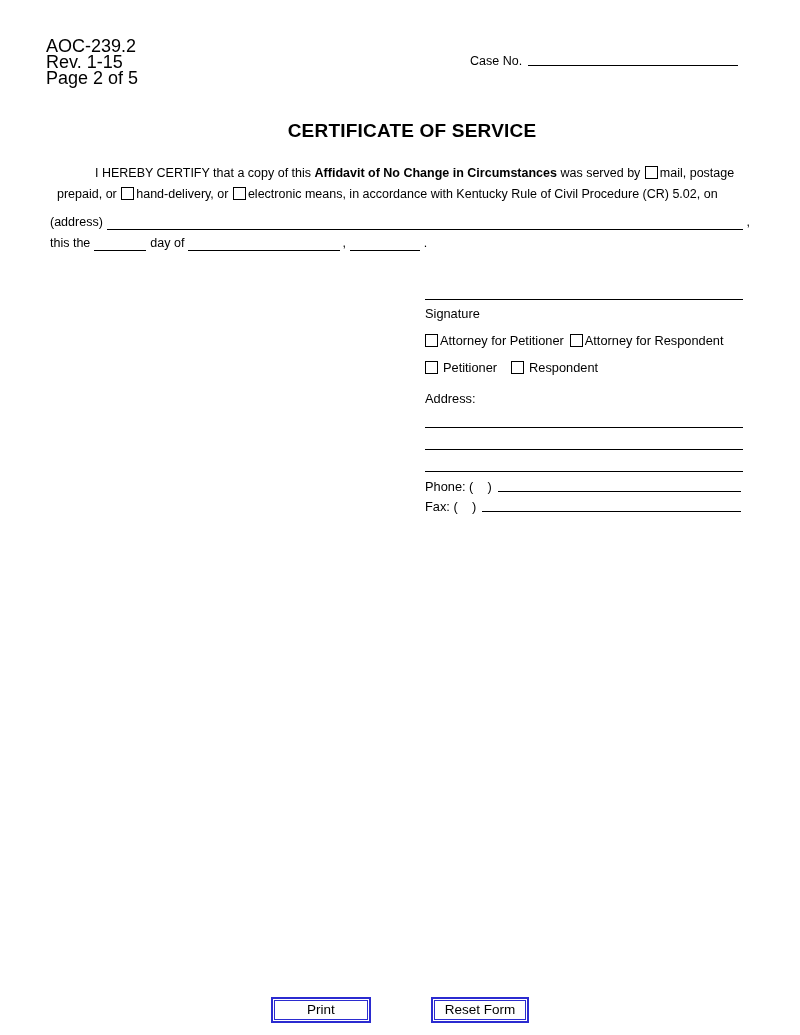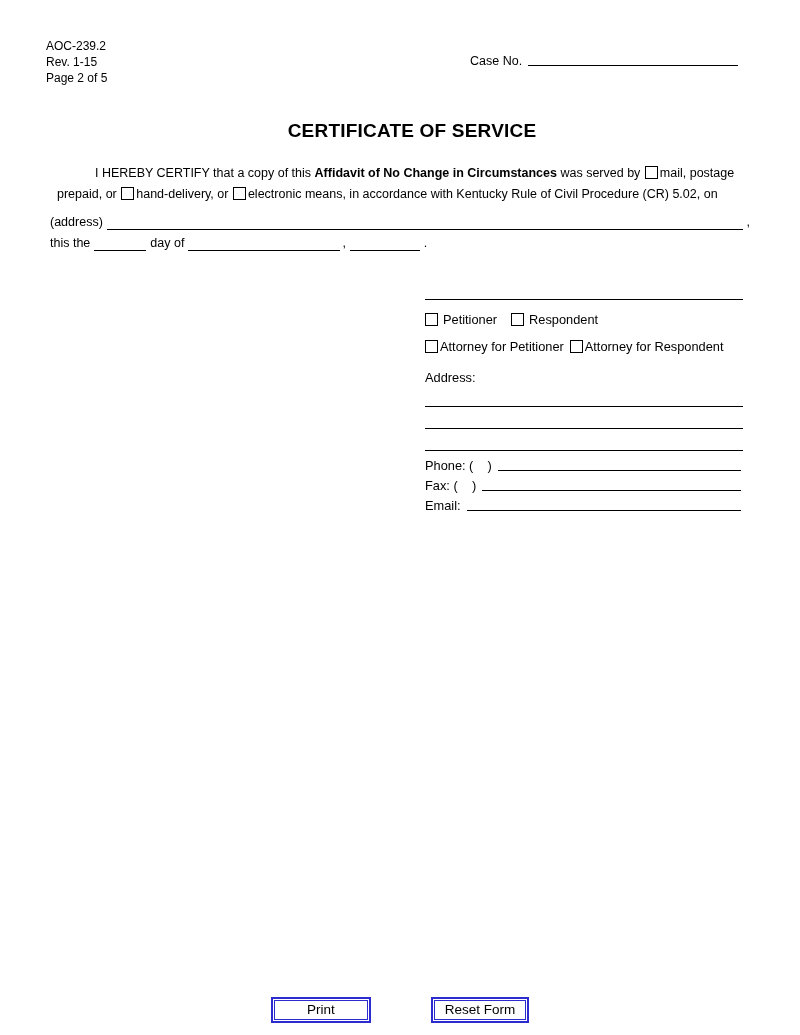--- a/index.html
+++ b/index.html
@@ -6,21 +6,21 @@
   * { box-sizing:border-box; }
 
   .page {
     position:relative; width:800px; height:1035px; margin:0 auto;
     background:#fff; color:#000;
     font-family:"Liberation Sans", sans-serif;
     overflow:hidden;
   }
 
   
-  .hdr { position:absolute; left:46px; top:38px; font-size:12px; line-height:16px; }
+  .hdr { position:absolute; left:46px; top:38px; font-size:18px; line-height:16px; }
 
   
   .case-row { position:absolute; left:470px; top:52px; width:268px; height:16px;
               display:flex; align-items:flex-end; font-size:12.5px; }
   .case-row .fill-line { flex:1; margin:0 0 2px 6px; }
 
   
   .title { position:absolute; left:0; right:0; top:120px; text-align:center;
            font-size:19px; font-weight:bold; letter-spacing:.2px;padding-left:24px; }
 
@@ -108,52 +108,49 @@
       <span>day of</span>
       <span class="fill-line w-month"></span>
       <span>,</span>
       <span class="fill-line w-year"></span>
       <span class="tight">.</span>
     </div>
   </div>
 
   <div class="sig">
     <div class="fill-line sig-line"></div>
+    <div class="sig-label">Signature</div>
+
+    <div class="cbrow">
+      <span class="cb"></span>
+      <span class="lbl">Attorney for Petitioner</span>
+      <span class="cb ml6"></span>
+      <span class="lbl">Attorney for Respondent</span>
+    </div>
 
     <div class="cbrow">
       <span class="cb"></span>
       <span class="lbl ml5">Petitioner</span>
       <span class="cb ml14"></span>
       <span class="lbl ml5">Respondent</span>
-    </div>
-
-    <div class="cbrow">
-      <span class="cb"></span>
-      <span class="lbl">Attorney for Petitioner</span>
-      <span class="cb ml6"></span>
-      <span class="lbl">Attorney for Respondent</span>
     </div>
 
     <div class="addr-label">Address:</div>
     <div class="blank"></div>
     <div class="blank"></div>
     <div class="blank"></div>
 
     <div class="crow first">
       <span class="lbl">Phone: (    )</span>
       <span class="fill-line"></span>
     </div>
     <div class="crow">
       <span class="lbl">Fax: (    )</span>
       <span class="fill-line"></span>
     </div>
-    <div class="crow">
-      <span class="lbl">Email:</span>
-      <span class="fill-line"></span>
-    </div>
   </div>
 
   <div class="btn-row">
     <button class="pdf-btn">Print</button>
     <button class="pdf-btn reset">Reset Form</button>
   </div>
 
 </div>
 
 </body></html>

